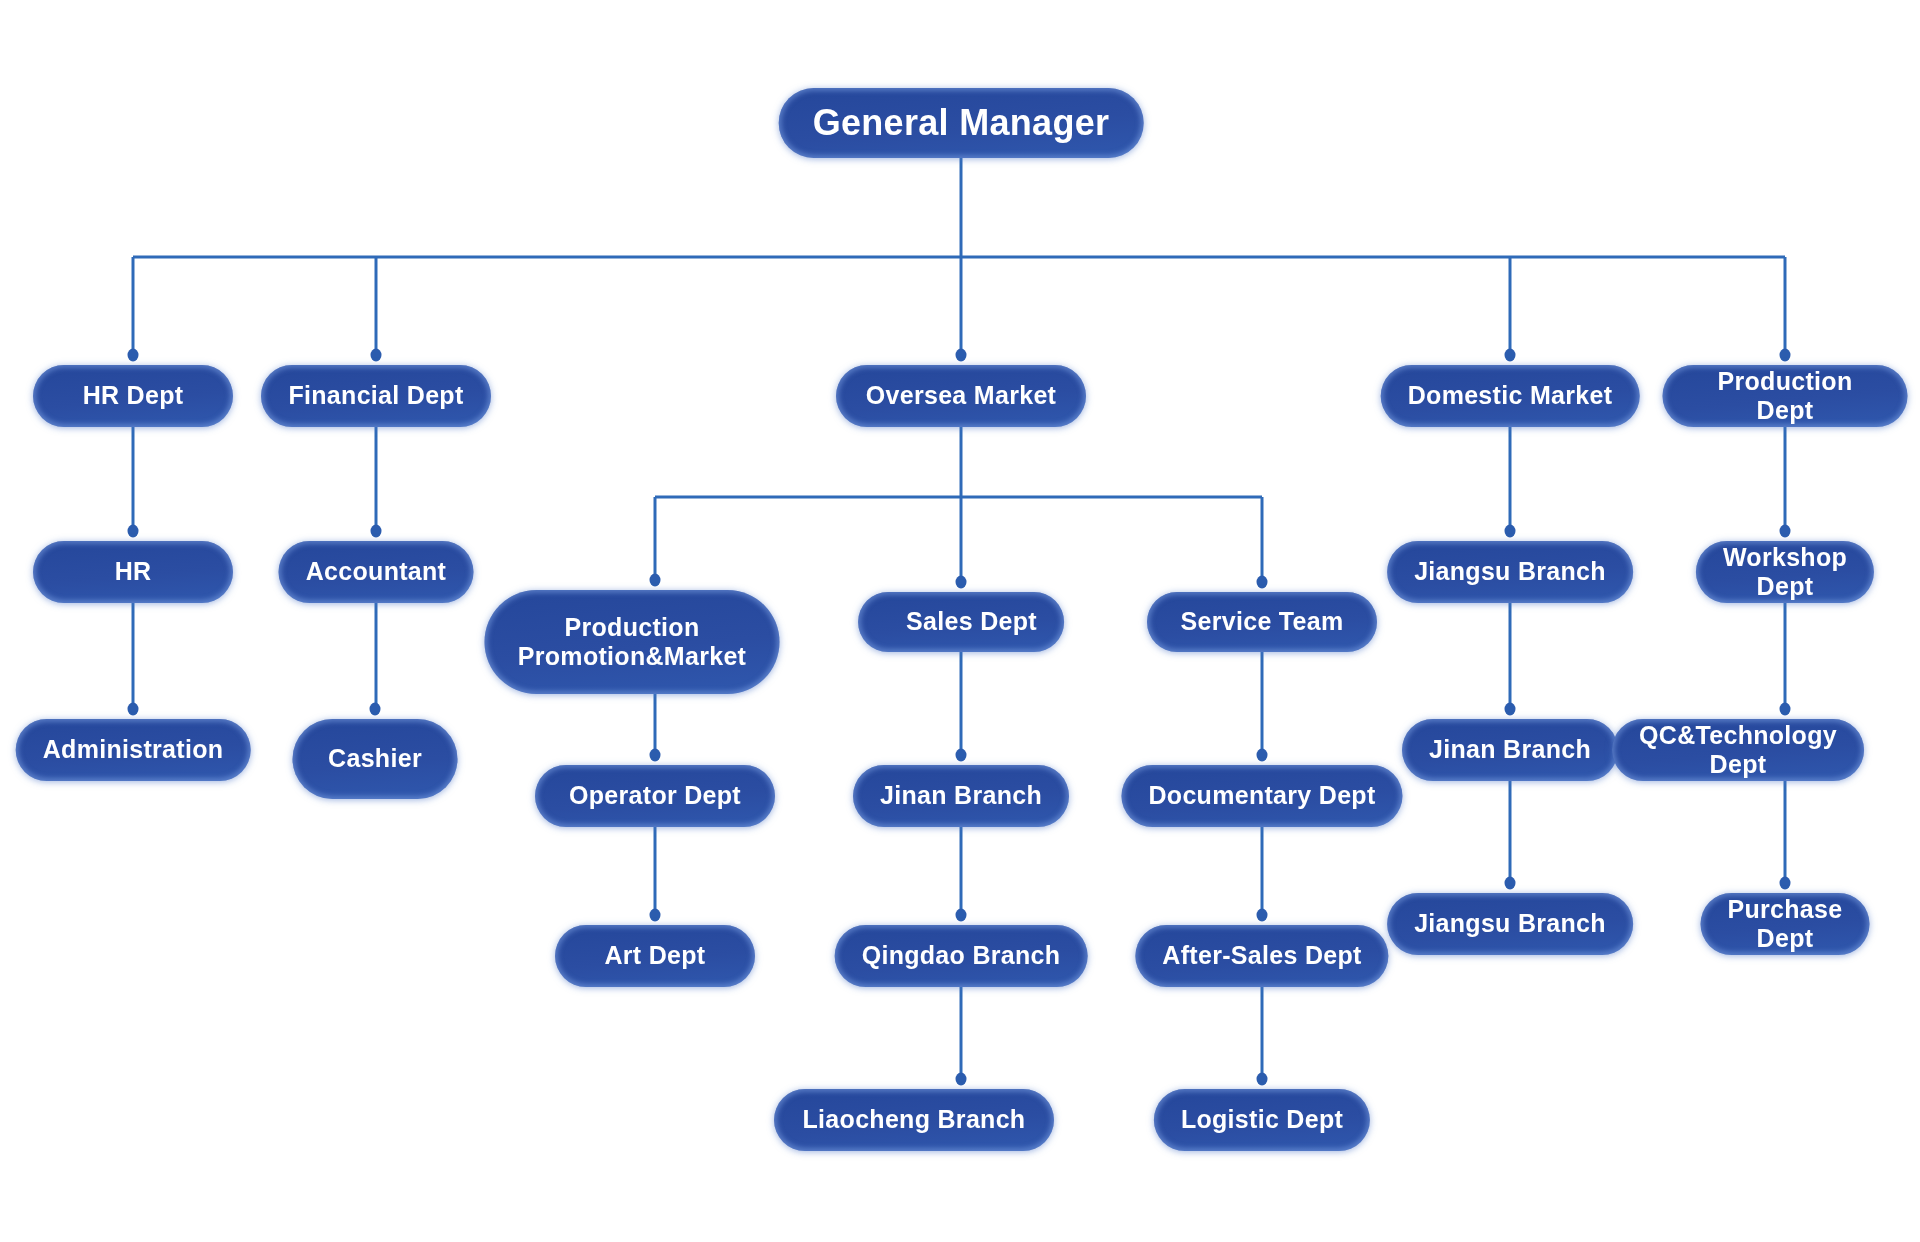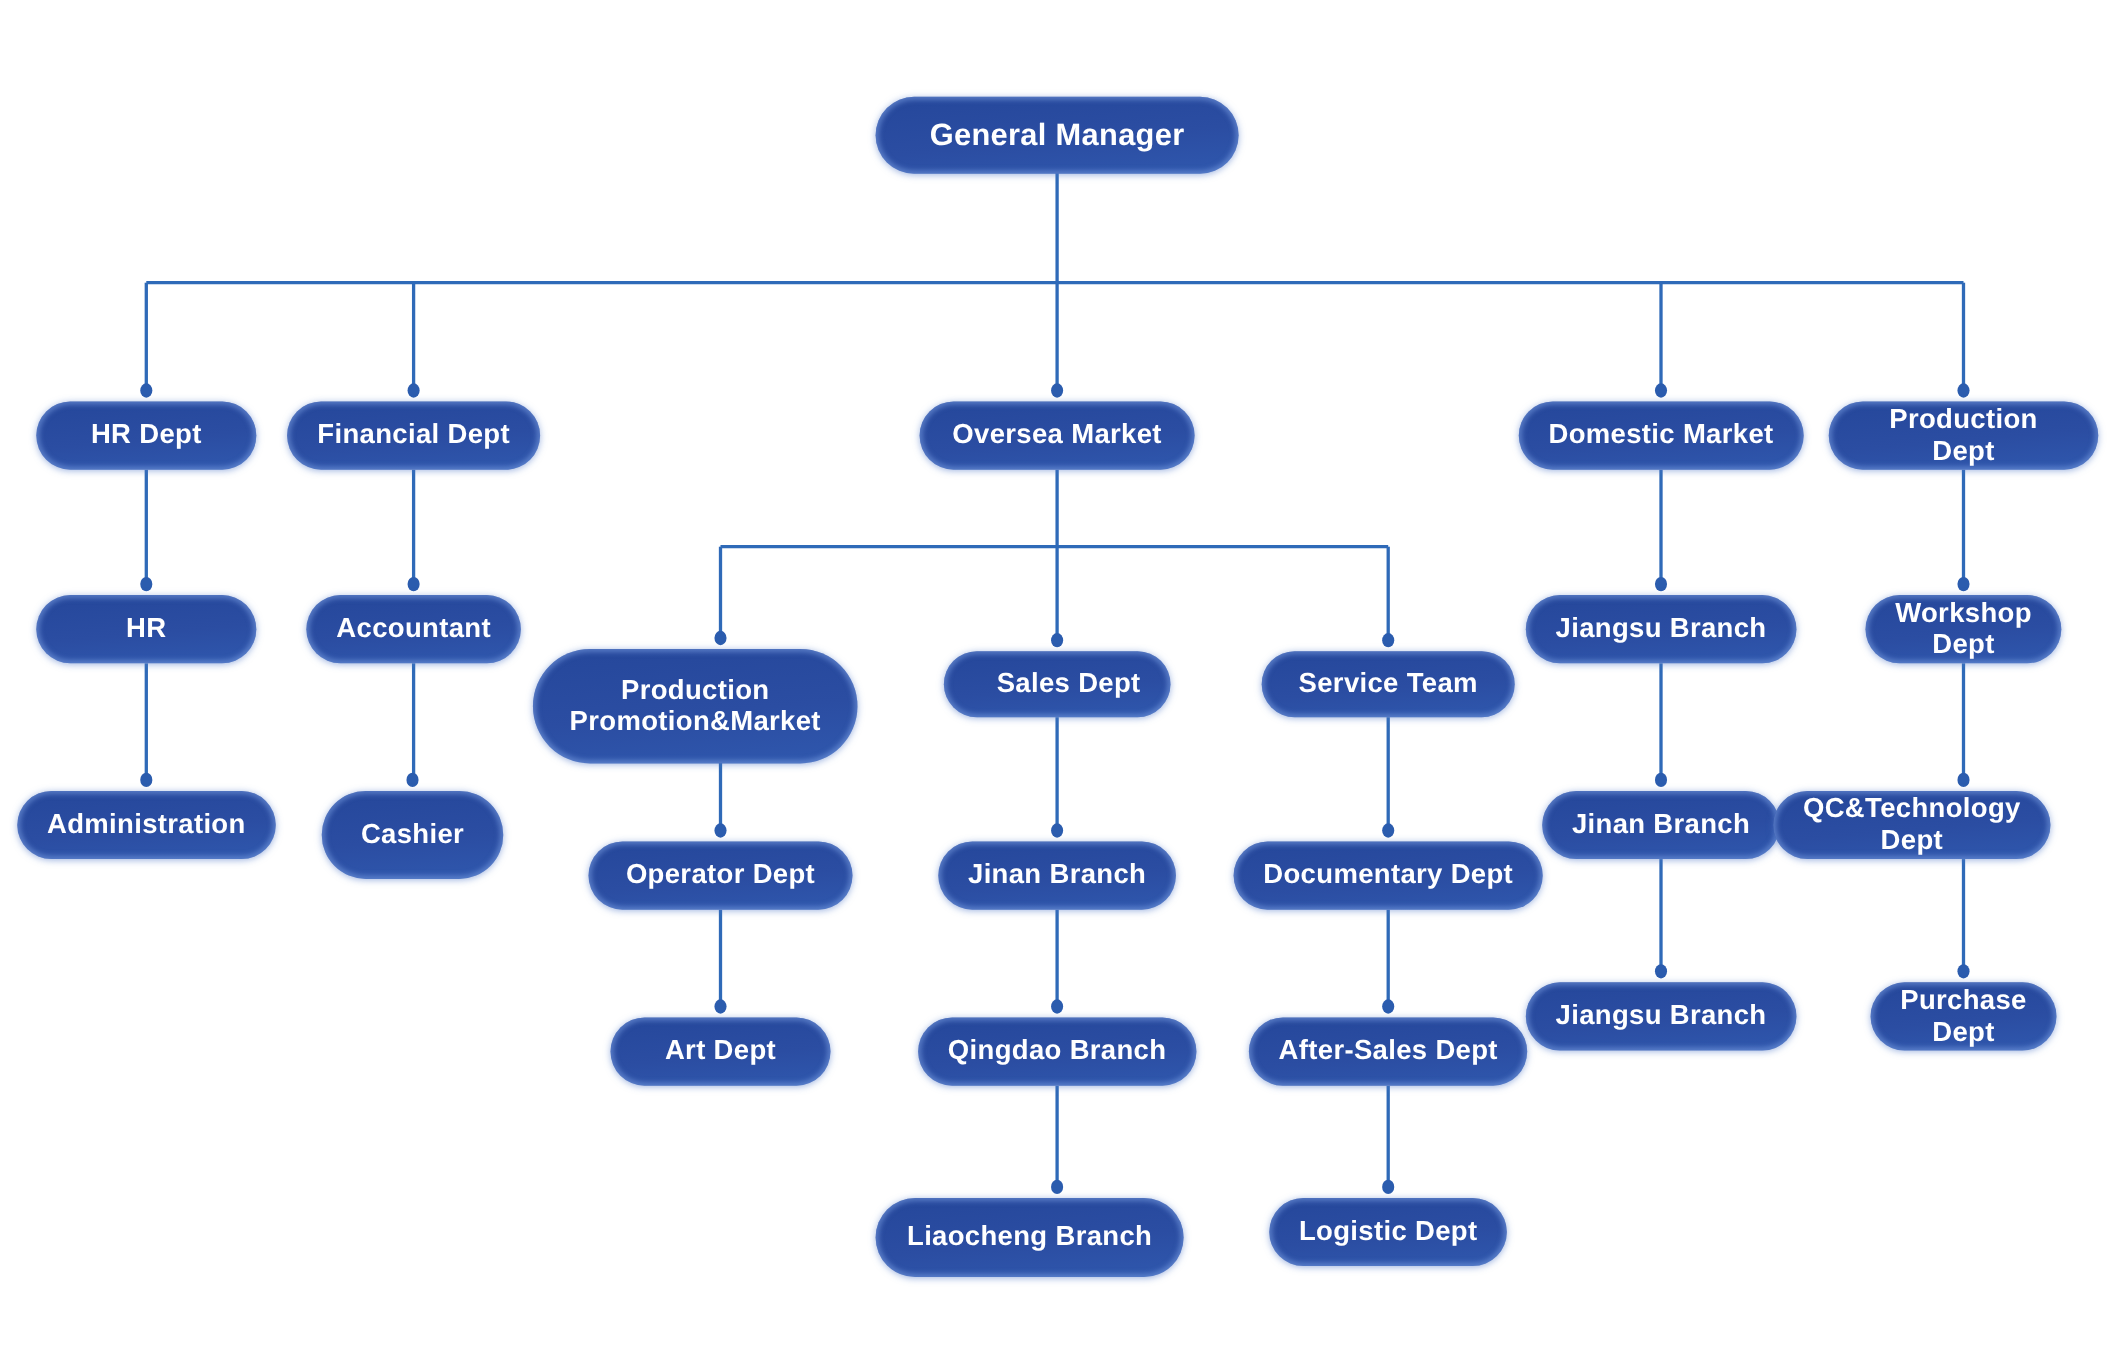--- a/index.html
+++ b/index.html
@@ -88,21 +88,21 @@
       <ellipse cx="1262" cy="755" rx="5.5" ry="6.5" fill="#2b5cae"></ellipse>
       <ellipse cx="1510" cy="883" rx="5.5" ry="6.5" fill="#2b5cae"></ellipse>
       <ellipse cx="1785" cy="883" rx="5.5" ry="6.5" fill="#2b5cae"></ellipse>
       <ellipse cx="655" cy="915" rx="5.5" ry="6.5" fill="#2b5cae"></ellipse>
       <ellipse cx="961" cy="915" rx="5.5" ry="6.5" fill="#2b5cae"></ellipse>
       <ellipse cx="1262" cy="915" rx="5.5" ry="6.5" fill="#2b5cae"></ellipse>
       <ellipse cx="961" cy="1079" rx="5.5" ry="6.5" fill="#2b5cae"></ellipse>
       <ellipse cx="1262" cy="1079" rx="5.5" ry="6.5" fill="#2b5cae"></ellipse>
     </svg>
   <div>
-      <div class="node root" style="left: 961px; top: 88px; height: 70px; min-width: 330px; font-size: 28px;"><span class="node-label">General Manager</span></div>
+      <div class="node root" style="left: 961px; top: 88px; height: 70px; min-width: 330px; font-size: 36px;"><span class="node-label">General Manager</span></div>
       <div class="node" style="left: 133px; top: 365px; height: 62px; min-width: 200px;"><span class="node-label">HR Dept</span></div>
       <div class="node" style="left: 376px; top: 365px; height: 62px; min-width: 230px;"><span class="node-label">Financial Dept</span></div>
       <div class="node" style="left: 961px; top: 365px; height: 62px; min-width: 250px;"><span class="node-label">Oversea Market</span></div>
       <div class="node" style="left: 1510px; top: 365px; height: 62px; min-width: 255px;"><span class="node-label">Domestic Market</span></div>
       <div class="node" style="left: 1785px; top: 365px; height: 62px; min-width: 245px;"><span class="node-label">Production Dept</span></div>
       <div class="node" style="left: 133px; top: 541px; height: 62px; min-width: 200px;"><span class="node-label">HR</span></div>
       <div class="node" style="left: 376px; top: 541px; height: 62px; min-width: 195px;"><span class="node-label">Accountant</span></div>
       <div class="node" style="left: 1510px; top: 541px; height: 62px;"><span class="node-label">Jiangsu Branch</span></div>
       <div class="node" style="left: 1785px; top: 541px; height: 62px;"><span class="node-label">Workshop Dept</span></div>
       <div class="node" style="left: 632px; top: 590px; height: 104px; min-width: 295px;"><span class="node-label">Production
@@ -114,16 +114,16 @@
       <div class="node" style="left: 1510px; top: 719px; height: 62px;"><span class="node-label">Jinan Branch</span></div>
       <div class="node" style="left: 1738px; top: 719px; height: 62px;"><span class="node-label">QC&amp;Technology Dept</span></div>
       <div class="node" style="left: 655px; top: 765px; height: 62px; min-width: 240px;"><span class="node-label">Operator Dept</span></div>
       <div class="node" style="left: 961px; top: 765px; height: 62px;"><span class="node-label">Jinan Branch</span></div>
       <div class="node" style="left: 1262px; top: 765px; height: 62px;"><span class="node-label">Documentary Dept</span></div>
       <div class="node" style="left: 1510px; top: 893px; height: 62px;"><span class="node-label">Jiangsu Branch</span></div>
       <div class="node" style="left: 1785px; top: 893px; height: 62px;"><span class="node-label">Purchase Dept</span></div>
       <div class="node" style="left: 655px; top: 925px; height: 62px; min-width: 200px;"><span class="node-label">Art Dept</span></div>
       <div class="node" style="left: 961px; top: 925px; height: 62px;"><span class="node-label">Qingdao Branch</span></div>
       <div class="node" style="left: 1262px; top: 925px; height: 62px;"><span class="node-label">After-Sales Dept</span></div>
-      <div class="node" style="left: 936px; top: 1089px; height: 72px; min-width: 280px;"><span class="node-label">Liaocheng Branch</span></div>
+      <div class="node" style="left: 914px; top: 1089px; height: 62px; min-width: 280px;"><span class="node-label">Liaocheng Branch</span></div>
       <div class="node" style="left: 1262px; top: 1089px; height: 62px; min-width: 215px;"><span class="node-label">Logistic Dept</span></div>
     </div>
 </div>
 
 </body></html>

